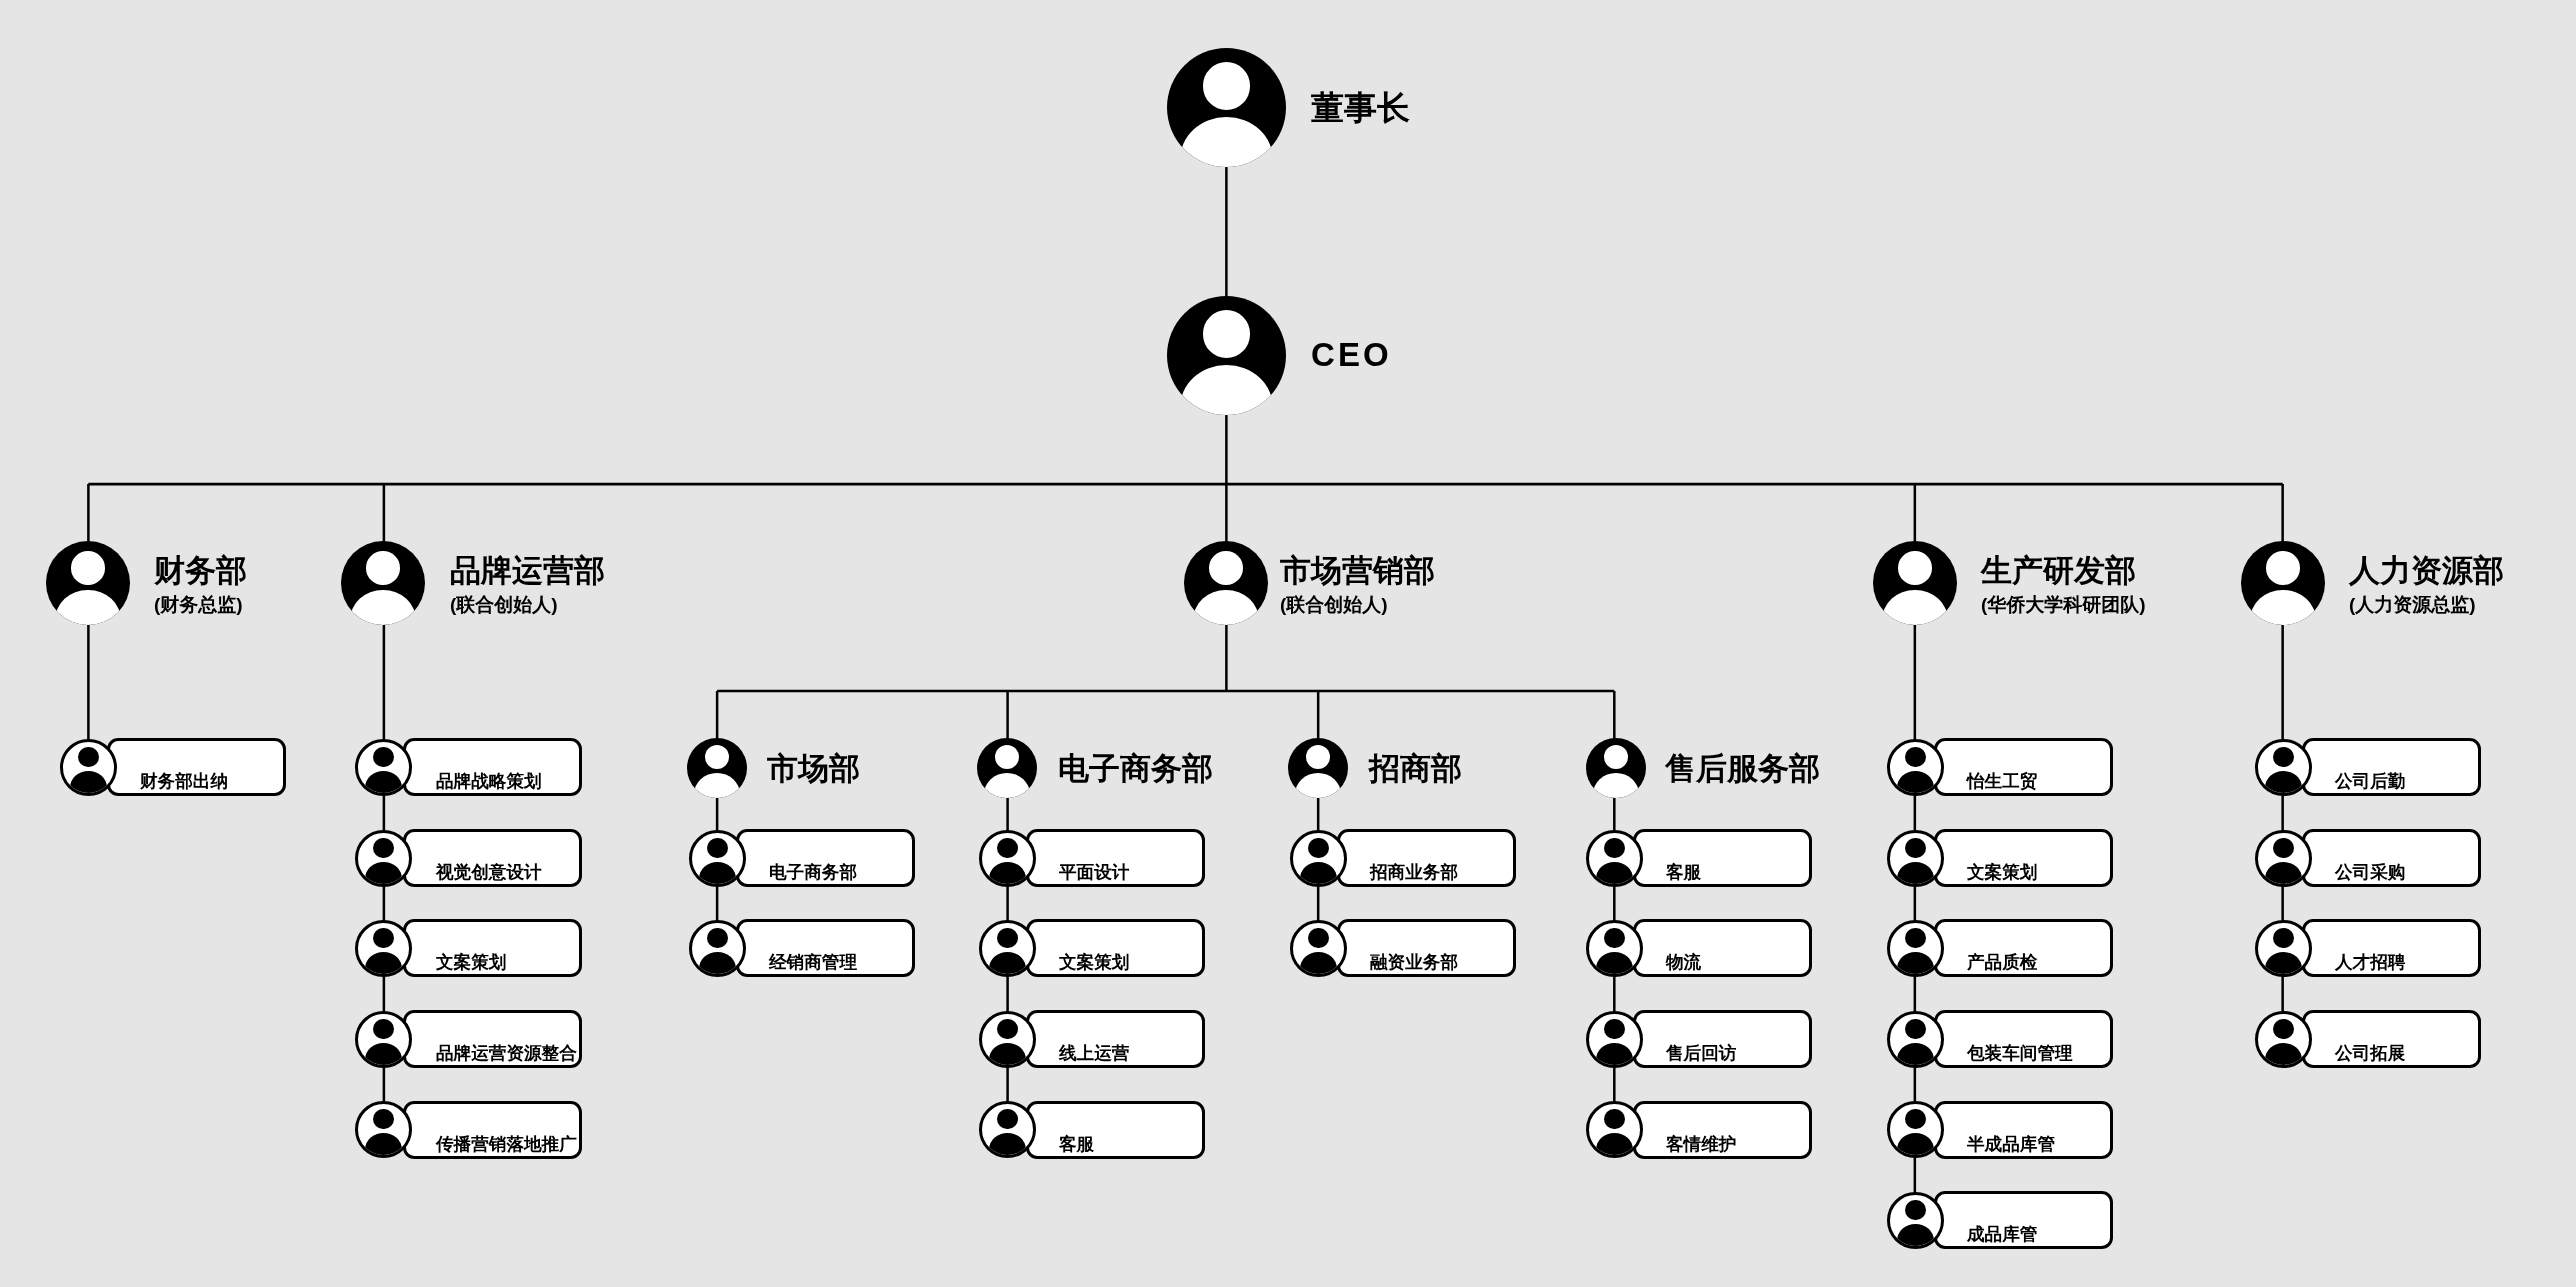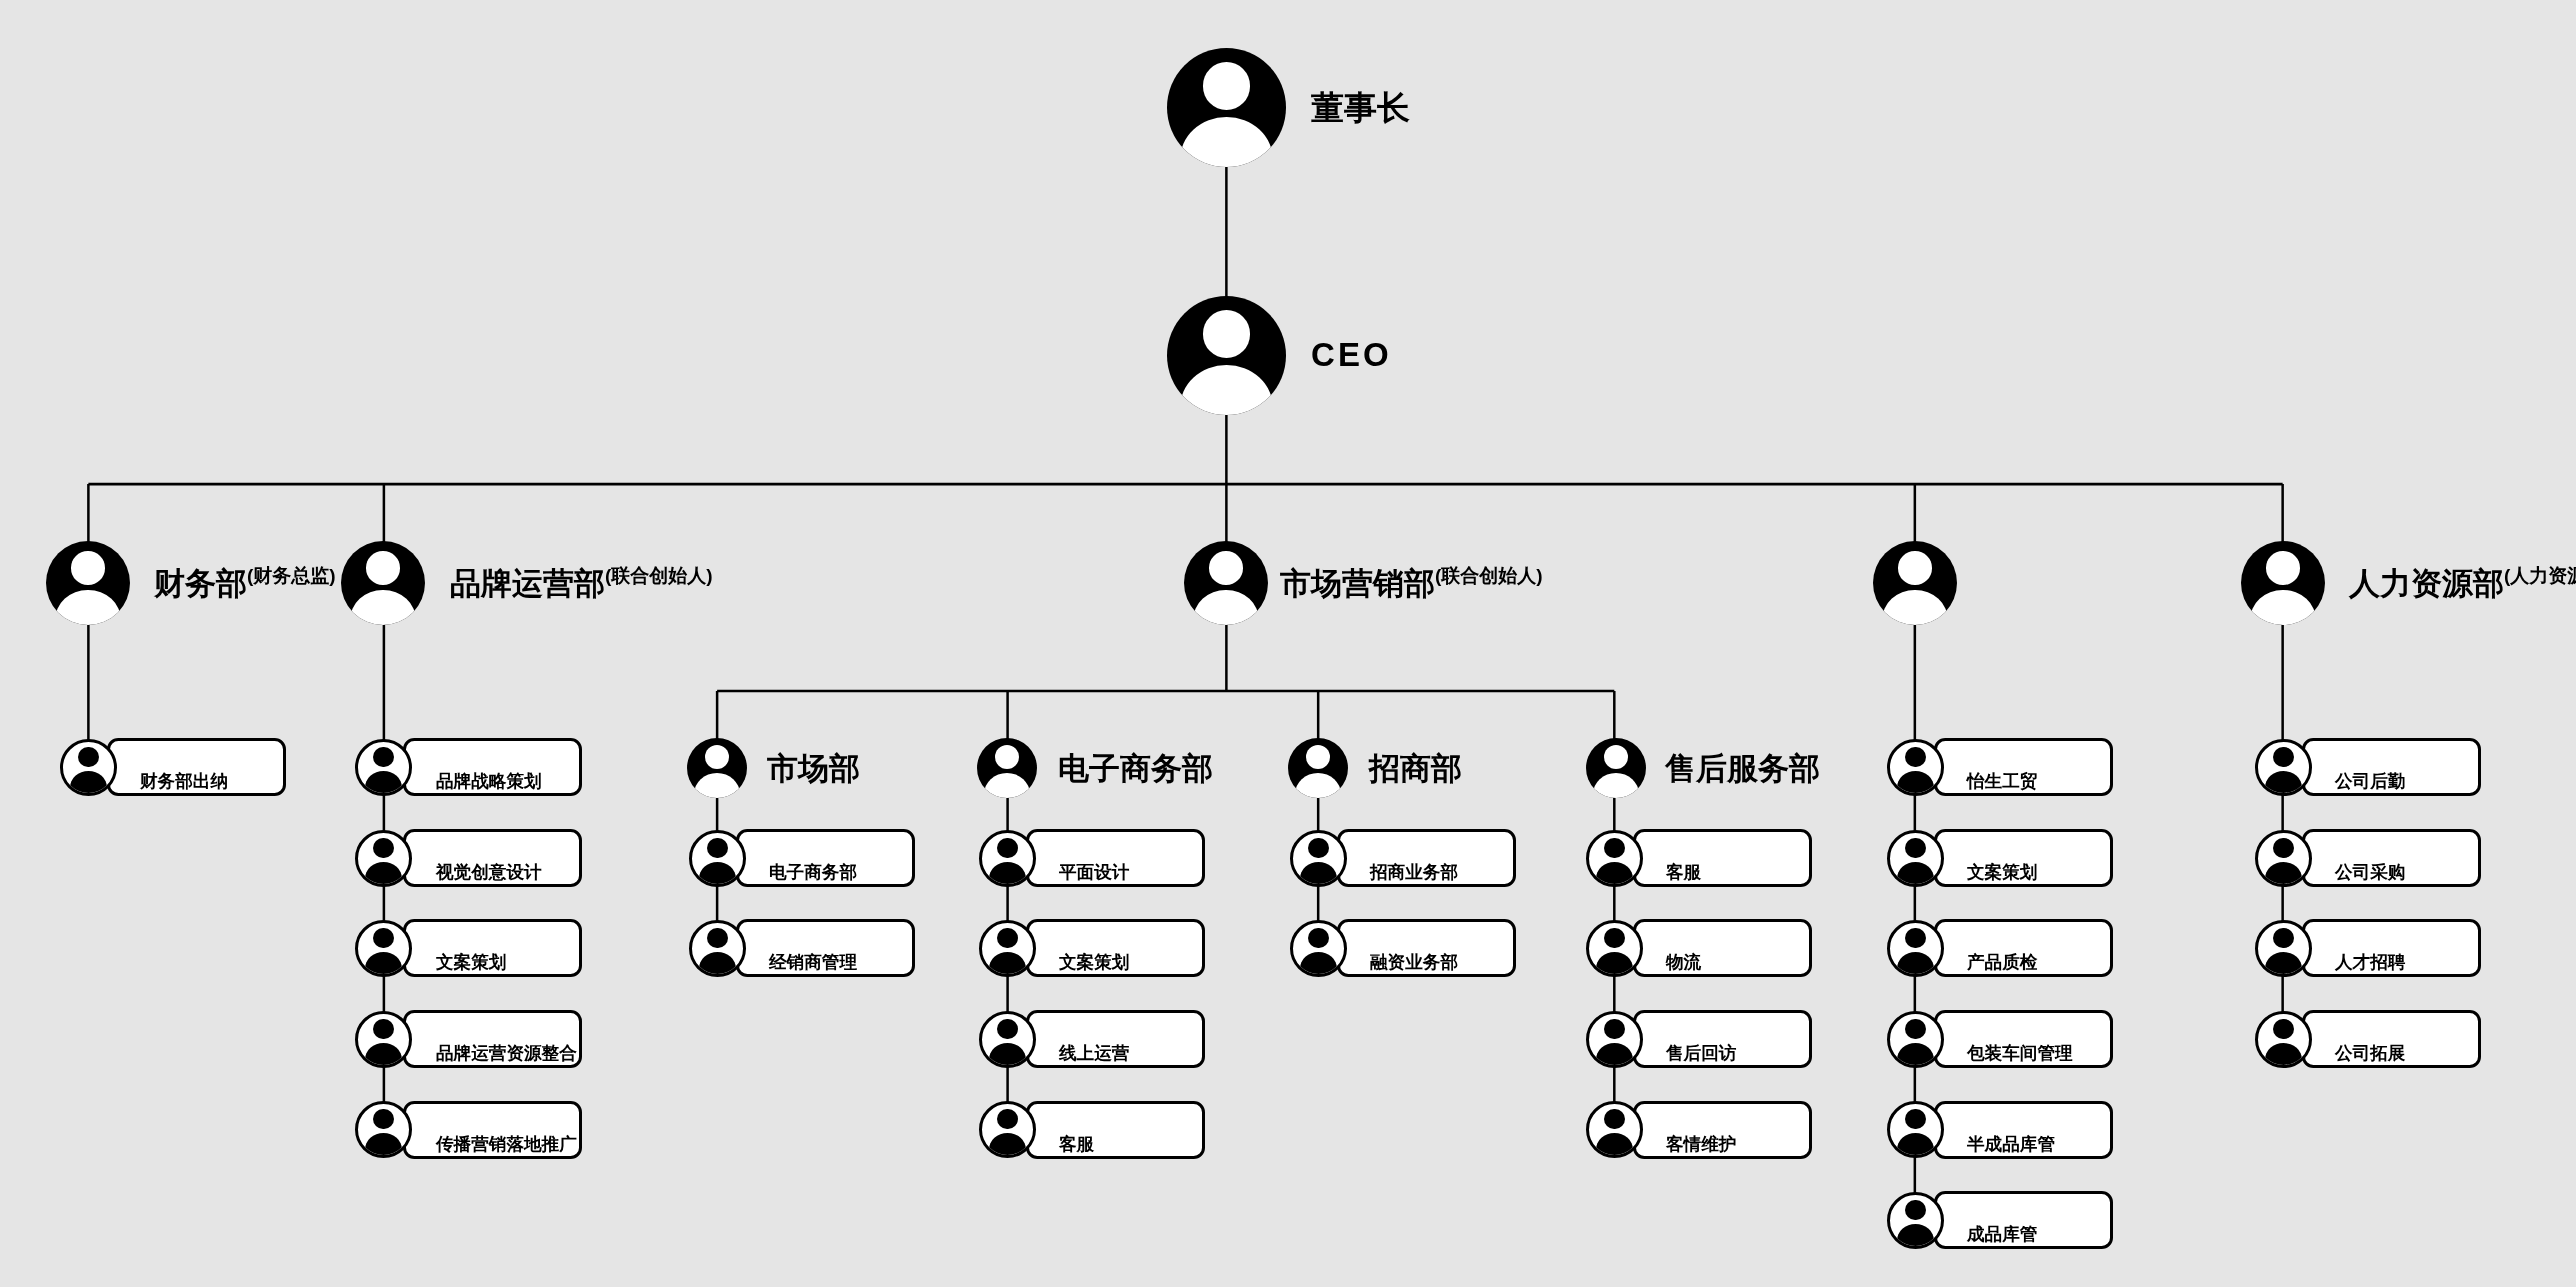--- a/index.html
+++ b/index.html
@@ -15,21 +15,21 @@
   .leaf-av{width:57px;height:57px;background:#fff;border:3.8px solid #000;}
   .leaf-av::before{content:"";position:absolute;left:30%;top:9%;width:40%;height:40%;border-radius:50%;background:#000;}
   .leaf-av::after{content:"";position:absolute;left:13%;top:56%;width:74%;height:66%;border-radius:50% 50% 8% 8%;background:#000;}
   .av-xl{width:119px;height:119px;}
   .av-lg{width:84px;height:84px;}
   .av-md{width:60px;height:60px;}
 
   
   .hlabel{position:absolute;transform:translateY(-50%);font-size:33px;font-weight:700;white-space:nowrap;}
   .ceo-label{letter-spacing:3.1px;}
-  .dept-label{position:absolute;transform:translateY(-50%);display:flex;flex-direction:row;}
+  .dept-label{position:absolute;transform:translateY(-50%);display:flex;flex-direction:column;}
   .dept-main{font-size:31px;font-weight:700;white-space:nowrap;}
   .dept-sub{font-size:19px;font-weight:700;white-space:nowrap;}
   .subdept-label{position:absolute;transform:translateY(-50%);font-size:31px;font-weight:700;white-space:nowrap;}
 
   
   .leaf-box{position:absolute;width:179px;height:58px;background:#fff;border:3.1px solid #000;
     border-radius:11.3px;box-sizing:border-box;display:flex;align-items:center;padding-left:30px;}
   .leaf-text{font-size:17.6px;font-weight:700;color:#000;white-space:nowrap;margin-top:28px;}
 </style>
 </head>
@@ -71,20 +71,24 @@
     <div class="dept-sub">(联合创始人)</div>
   </div>
 
   <div class="avatar av-dark av-lg" style="left:1184px;top:541px"></div>
   <div class="dept-label" style="left:1280px;top:584px">
     <div class="dept-main">市场营销部</div>
     <div class="dept-sub">(联合创始人)</div>
   </div>
 
   <div class="avatar av-dark av-lg" style="left:1873px;top:541px"></div>
+  <div class="dept-label" style="left:1981px;top:584px">
+    <div class="dept-main">生产研发部</div>
+    <div class="dept-sub">(华侨大学科研团队)</div>
+  </div>
 
   <div class="avatar av-dark av-lg" style="left:2241px;top:541px"></div>
   <div class="dept-label" style="left:2349px;top:584px">
     <div class="dept-main">人力资源部</div>
     <div class="dept-sub">(人力资源总监)</div>
   </div>
 
   <div class="avatar av-dark av-md" style="left:687px;top:738px"></div>
   <div class="subdept-label" style="left:767px;top:769px">市场部</div>
 

